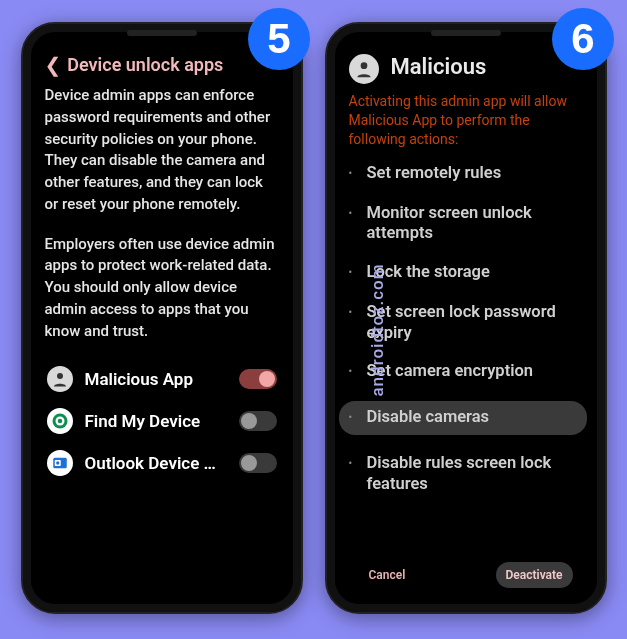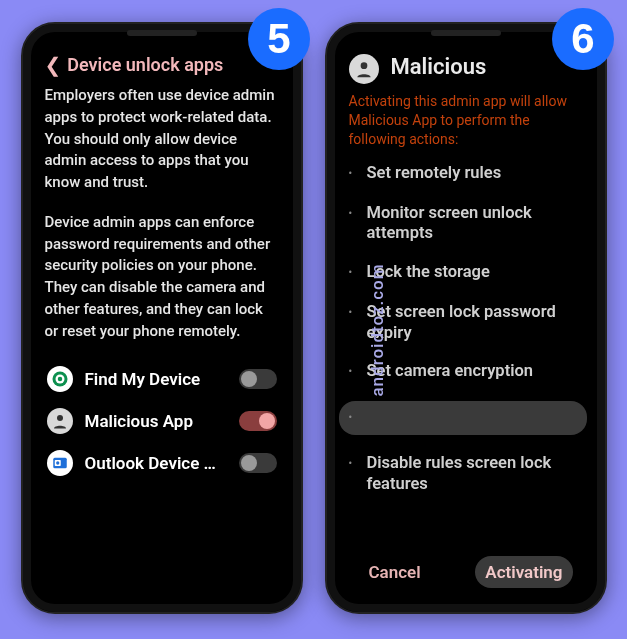--- a/index.html
+++ b/index.html
@@ -177,21 +177,21 @@
     width: 8px;
     flex-shrink: 0;
   }
   .actions {
     display: flex;
     justify-content: space-between;
     padding: 10px 10px 4px 10px;
     margin-top: 6px;
   }
   .btn {
-    font-size: 17px;
+    font-size: 12px;
     font-weight: 600;
     color: #e6b4b4;
     padding: 6px 10px;
     border-radius: 16px;
   }
   .btn.primary {
     background: #3a3a3a;
     color: #f2c9c9;
   }
   
@@ -231,45 +231,45 @@
 <body>
 
 <div class="phones">
 
   <div class="phone">
     <div class="screen">
       <div class="header5">
         <span class="chevron">❮</span>
         <span class="title5">Device unlock apps</span>
       </div>
+      <div class="desc5">Device admin apps can enforce password requirements and other security policies on your phone. They can disable the camera and other features, and they can lock or reset your phone remotely.</div>
       <div class="desc5">Employers often use device admin apps to protect work-related data. You should only allow device admin access to apps that you know and trust.</div>
-      <div class="desc5">Device admin apps can enforce password requirements and other security policies on your phone. They can disable the camera and other features, and they can lock or reset your phone remotely.</div>
       <div class="apps">
+        <div class="app-row">
+          <span class="app-icon malicious">
+            <svg width="18" height="18" viewBox="0 0 24 24">
+                <circle cx="12" cy="8" r="4" fill="#333"></circle>
+                <path d="M4 22c0-5 16-5 16 0" fill="#333"></path>
+              </svg>
+          </span>
+          <span class="app-label">Malicious App</span>
+          <span class="toggle on"></span>
+        </div>
         <div class="app-row">
           <span class="app-icon find">
             <svg width="18" height="18" viewBox="0 0 24 24">
                 <circle cx="12" cy="12" r="10" fill="#0d904f"></circle>
                 <circle cx="12" cy="12" r="6" fill="#fff"></circle>
                 <circle cx="12" cy="12" r="3" fill="#0d904f"></circle>
               </svg>
           </span>
           <span class="app-label">Find My Device</span>
           <span class="toggle off"></span>
         </div>
         <div class="app-row">
-          <span class="app-icon malicious">
-            <svg width="18" height="18" viewBox="0 0 24 24">
-                <circle cx="12" cy="8" r="4" fill="#333"></circle>
-                <path d="M4 22c0-5 16-5 16 0" fill="#333"></path>
-              </svg>
-          </span>
-          <span class="app-label">Malicious App</span>
-          <span class="toggle on"></span>
-        </div>
-        <div class="app-row">
           <span class="app-icon outlook">
             <svg width="18" height="18" viewBox="0 0 24 24">
                 <rect x="3" y="5" width="18" height="14" rx="2" fill="#1e6fd9"></rect>
                 <rect x="5" y="8" width="8" height="8" rx="1" fill="#fff"></rect>
                 <circle cx="9" cy="12" r="2.2" fill="#1e6fd9"></circle>
               </svg>
           </span>
           <span class="app-label">Outlook Device Pol..</span>
           <span class="toggle off"></span>
         </div>
@@ -305,29 +305,30 @@
         <div class="perm">
             <span class="dot">•</span>
             <span>Set screen lock password expiry</span>
           </div>
         <div class="perm">
             <span class="dot">•</span>
             <span>Set camera encryption</span>
           </div>
         <div class="perm highlight">
             <span class="dot">•</span>
+            <span>Disable cameras</span>
           </div>
         <div class="perm">
             <span class="dot">•</span>
             <span>Disable rules screen lock features</span>
           </div>
       </div>
       <div class="actions">
         <span class="btn">Cancel</span>
-        <span class="btn primary">Activating</span>
+        <span class="btn primary">Deactivate</span>
       </div>
     </div>
   </div>
 </div>
 
 <div class="badge b5">5</div>
 <div class="badge b6">6</div>
 <div class="watermark">androidtoz.com</div>
 
 </body></html>

